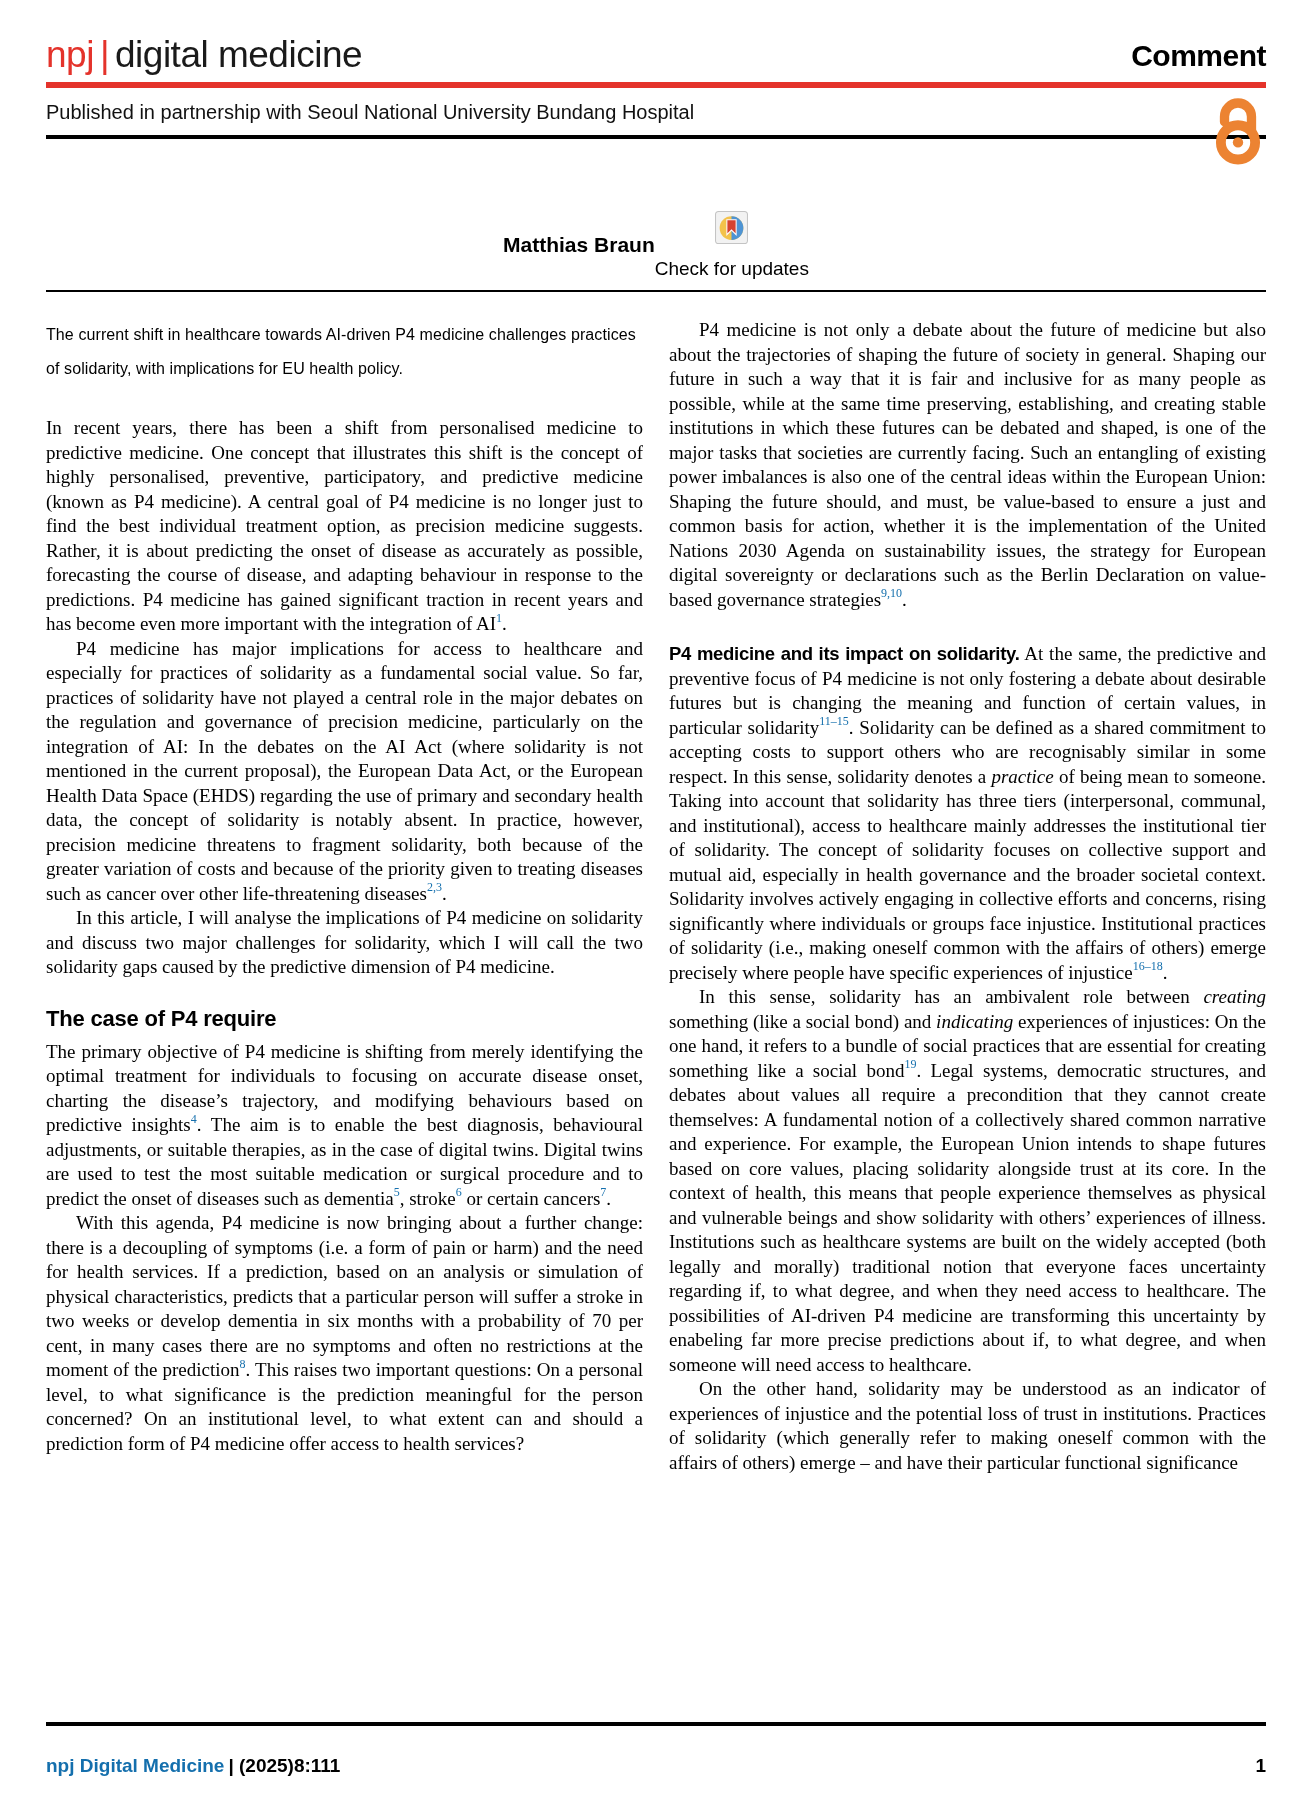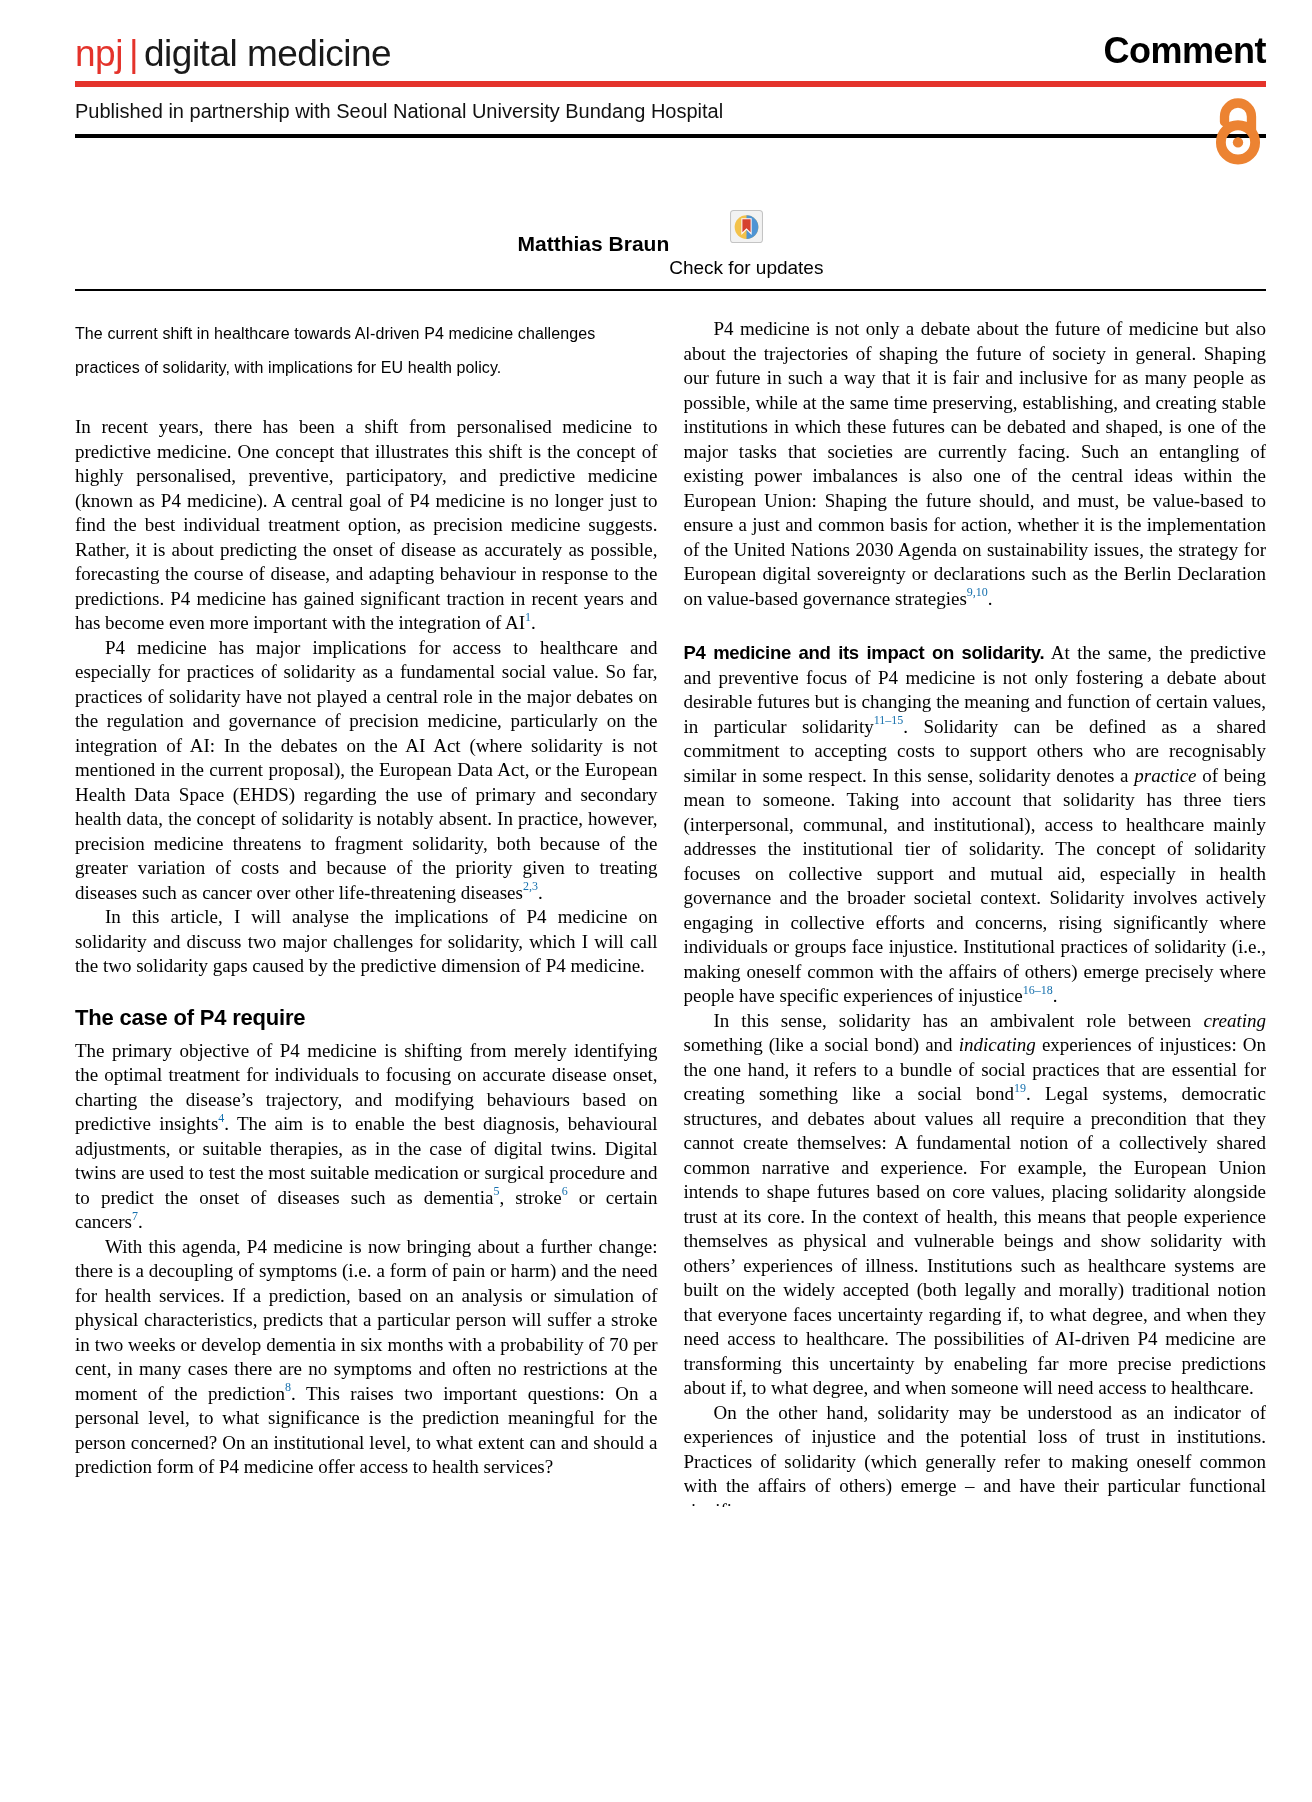--- a/index.html
+++ b/index.html
@@ -2,29 +2,29 @@
 <html lang="en"><head>
 <meta charset="utf-8">
 <style>
   * { margin:0; padding:0; box-sizing:border-box; }
   html,body { background:#ffffff; }
   body {
     width:1312px; height:1802px; position:relative;
     font-family:"Liberation Serif", serif; color:#000;
     overflow:hidden;
   }
-  .page { position:absolute; inset:0; padding:4px 46px;margin-left:29px; }
+  .page { position:absolute; inset:0; padding:10px 46px; }
 
   
   .masthead { display:flex; justify-content:space-between; align-items:flex-end; padding-top:26px; }
   .brand { font-family:"Liberation Sans", sans-serif; font-size:37px; line-height:1; letter-spacing:-0.5px; }
   .brand .npj { color:#e4332b; }
   .brand .brand-divider { color:#e4332b; font-weight:400; padding:0 6px; }
   .brand .brand-title { color:#1a1a1a; }
-  .article-type { font-family:"Liberation Sans", sans-serif; font-weight:bold; font-size:36px; letter-spacing:-0.5px; color:#000; }
+  .article-type { font-family:"Liberation Sans", sans-serif; font-weight:bold; font-size:30px; letter-spacing:-0.5px; color:#000; }
   .red-rule { height:6px; background:#e4332b; margin-top:9px; }
   .partner { font-family:"Liberation Sans", sans-serif; font-size:20px; margin-top:13px; color:#111; }
   .oa-icon { position:absolute; top:96px; right:46px; }
 
   
   .doi { margin-top:100px; text-align:right; font-family:"Liberation Sans", sans-serif; font-size:17px; color:#146fad; }
   .black-rule { background:#000; }
   .rule-doi { height:3.5px; margin-top:11px; }
   h1.title { font-family:"Liberation Sans", sans-serif; font-weight:bold; font-size:47px; line-height:57px; letter-spacing:-0.5px; margin-top:15px; max-width:1120px; }
 
@@ -113,14 +113,23 @@
         <p class="body-para indent">With this agenda, P4 medicine is now bringing about a further change: there is a decoupling of symptoms (i.e. a form of pain or harm) and the need for health services. If a prediction, based on an analysis or simulation of physical characteristics, predicts that a particular person will suffer a stroke in two weeks or develop dementia in six months with a probability of 70 per cent, in many cases there are no symptoms and often no restrictions at the moment of the prediction<sup class="ref">8</sup>. This raises two important questions: On a personal level, to what significance is the prediction meaningful for the person concerned? On an institutional level, to what extent can and should a prediction form of P4 medicine offer access to health services?</p>
       </section>
     <section class="col">
         <p class="body-para indent">P4 medicine is not only a debate about the future of medicine but also about the trajectories of shaping the future of society in general. Shaping our future in such a way that it is fair and inclusive for as many people as possible, while at the same time preserving, establishing, and creating stable institutions in which these futures can be debated and shaped, is one of the major tasks that societies are currently facing. Such an entangling of existing power imbalances is also one of the central ideas within the European Union: Shaping the future should, and must, be value-based to ensure a just and common basis for action, whether it is the implementation of the United Nations 2030 Agenda on sustainability issues, the strategy for European digital sovereignty or declarations such as the Berlin Declaration on value-based governance strategies<sup class="ref">9,10</sup>.</p>
         <p class="body-para gap"><b class="runin">P4 medicine and its impact on solidarity.</b> At the same, the predictive and preventive focus of P4 medicine is not only fostering a debate about desirable futures but is changing the meaning and function of certain values, in particular solidarity<sup class="ref">11–15</sup>. Solidarity can be defined as a shared commitment to accepting costs to support others who are recognisably similar in some respect. In this sense, solidarity denotes a <i>practice</i> of being mean to someone. Taking into account that solidarity has three tiers (interpersonal, communal, and institutional), access to healthcare mainly addresses the institutional tier of solidarity. The concept of solidarity focuses on collective support and mutual aid, especially in health governance and the broader societal context. Solidarity involves actively engaging in collective efforts and concerns, rising significantly where individuals or groups face injustice. Institutional practices of solidarity (i.e., making oneself common with the affairs of others) emerge precisely where people have specific experiences of injustice<sup class="ref">16–18</sup>.</p>
         <p class="body-para indent">In this sense, solidarity has an ambivalent role between <i>creating</i> something (like a social bond) and <i>indicating</i> experiences of injustices: On the one hand, it refers to a bundle of social practices that are essential for creating something like a social bond<sup class="ref">19</sup>. Legal systems, democratic structures, and debates about values all require a precondition that they cannot create themselves: A fundamental notion of a collectively shared common narrative and experience. For example, the European Union intends to shape futures based on core values, placing solidarity alongside trust at its core. In the context of health, this means that people experience themselves as physical and vulnerable beings and show solidarity with others’ experiences of illness. Institutions such as healthcare systems are built on the widely accepted (both legally and morally) traditional notion that everyone faces uncertainty regarding if, to what degree, and when they need access to healthcare. The possibilities of AI-driven P4 medicine are transforming this uncertainty by enabeling far more precise predictions about if, to what degree, and when someone will need access to healthcare.</p>
         <p class="body-para indent">On the other hand, solidarity may be understood as an indicator of experiences of injustice and the potential loss of trust in institutions. Practices of solidarity (which generally refer to making oneself common with the affairs of others) emerge – and have their particular functional significance</p>
       </section>
   </main>
 
+  <footer>
+    <div class="black-rule rule-footer"></div>
+    <div class="footer-row">
+      <div>
+        <span class="footer-journal">npj Digital Medicine</span><span class="footer-cite">| (2025)8:111</span>
+      </div>
+      <div class="page-num">1</div>
+    </div>
+  </footer>
 
 </div>
 
 </body></html>

